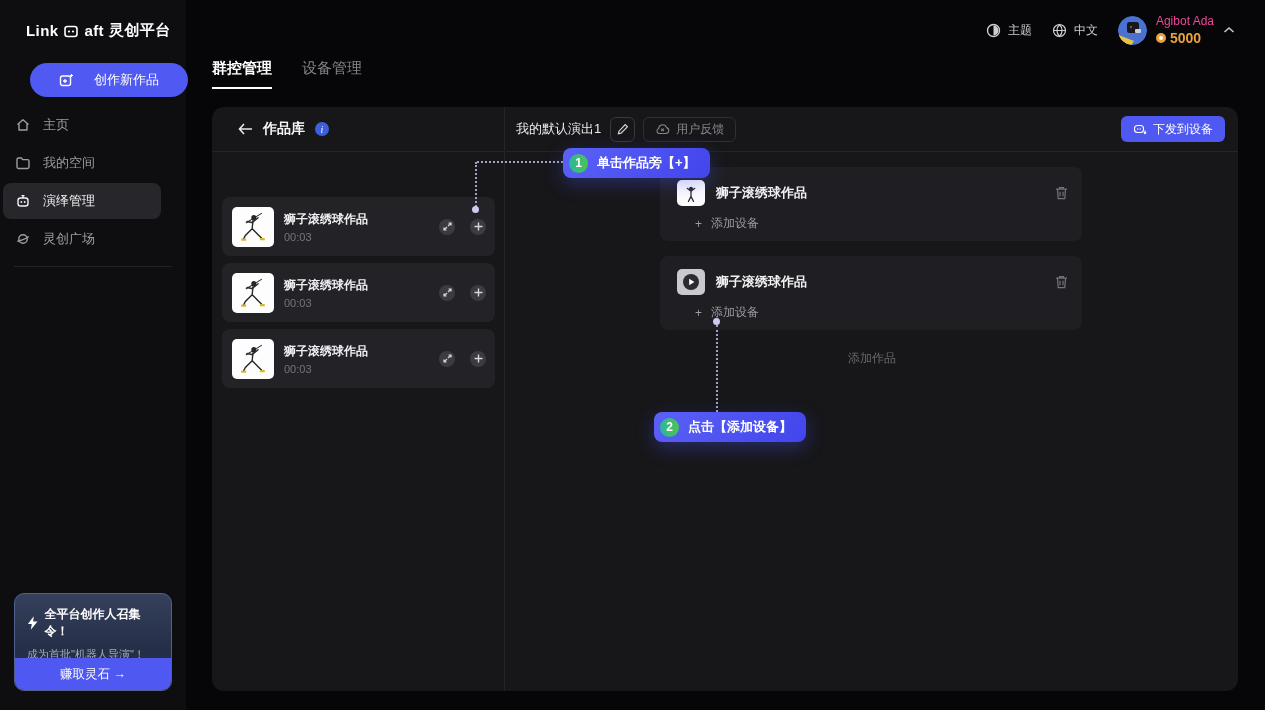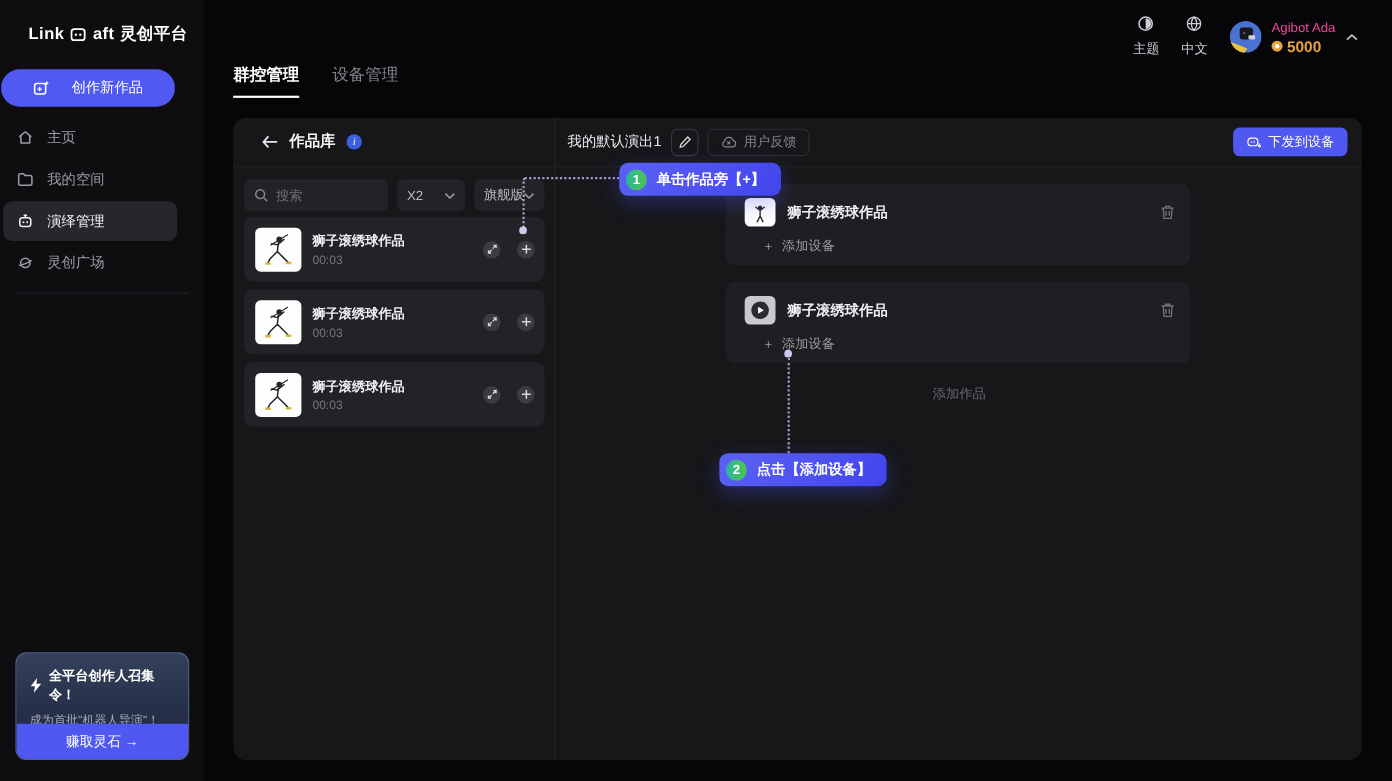--- a/index.html
+++ b/index.html
@@ -4,42 +4,42 @@
 <style>
   * { margin:0; padding:0; box-sizing:border-box; font-family:"Liberation Sans","DejaVu Sans",sans-serif; }
   html,body { background:#050507; }
   .stage { position:relative; width:1265px; height:710px; background:#060608; overflow:hidden; }
 
   
   .sidebar { position:absolute; left:0; top:0; width:186px; height:710px; background:#0e0e11; }
   .logo { position:absolute; left:26px; top:21px; display:flex; align-items:center; gap:5px; color:#fff;
           font-size:15px; font-weight:700; letter-spacing:.4px; }
   .logo .glyph { display:flex; align-items:center; }
-  .create-btn { position:absolute; left:1px; top:63px; width:158px; height:34px; border-radius:17px;
+  .create-btn { position:absolute; left:30px; top:63px; width:158px; height:34px; border-radius:17px;
           background:#5059f2; color:#fff; font-size:13px; display:flex; align-items:center; justify-content:center;
           gap:20px; cursor:pointer; }
   .nav { position:absolute; left:3px; top:107px; width:158px; }
   .nav-item { height:36px; display:flex; align-items:center; gap:12px; padding:0 12px; color:#9c9ca3;
           font-size:13px; border-radius:8px; margin-bottom:2px; cursor:pointer; }
   .nav-item.active { background:#27272b; color:#f2f2f4; }
   .nav-item svg { flex:0 0 auto; }
   .nav-divider { position:absolute; left:14px; width:158px; top:266px; height:1px; background:#222227; }
   .nav2 { position:absolute; left:14px; top:276px; width:158px; }
   .nav2 .nav-item { margin-bottom:1px; }
 
   .promo { position:absolute; left:14px; top:593px; width:158px; height:98px; border-radius:10px;
           border:1px solid #50608f; background:linear-gradient(180deg,#35405c 0%,#242e47 60%,#283252 100%); overflow:hidden; }
   .promo-title { display:flex; align-items:center; gap:6px; padding:12px 12px 0 12px; color:#fff; font-size:12px; font-weight:700; }
   .promo-sub { padding:7px 12px 0 12px; color:#a9adbb; font-size:11px; }
   .promo-btn { position:absolute; left:0; right:0; bottom:0; height:32px; background:#4f58f0; color:#fff;
           font-size:12.5px; display:flex; align-items:center; justify-content:center; gap:6px; cursor:pointer; }
 
   
   .topbar { position:absolute; top:14px; right:30px; display:flex; align-items:center; gap:20px; }
-  .tb-group { display:flex; align-items:center; gap:7px; color:#cdcdd2; font-size:12px; cursor:pointer;flex-direction:column; }
+  .tb-group { display:flex; align-items:center; gap:7px; color:#cdcdd2; font-size:12px; cursor:pointer; }
   .avatar-wrap { display:flex; align-items:center; gap:9px; cursor:pointer; }
   .avatar { width:29px; height:29px; border-radius:50%; overflow:hidden; }
   .user-name { color:#ec4899; font-size:12px; line-height:14px;text-align:center; }
   .credits { display:flex; align-items:center; gap:4px; color:#e8a33d; font-size:14px; font-weight:700; margin-top:2px; }
   .coin { width:10px; height:10px; border-radius:50%; background:#e8a33d; position:relative; }
   .coin::after { content:""; position:absolute; left:3px; top:3px; width:4px; height:4px; border-radius:50%; background:#fff; }
   .collapse { color:#c5c5ca; cursor:pointer; display:flex; }
 
   
   .tabs { position:absolute; left:212px; top:59px; display:flex; gap:30px; }
@@ -244,41 +244,20 @@
       <div class="lib-header">
         <span class="back-btn">
           <svg width="15" height="12" viewBox="0 0 15 12" fill="none" stroke="currentColor" stroke-width="1.6">
               <path d="M6 1 1.5 6 6 11M1.8 6H14"></path>
             </svg>
         </span>
         <span class="lib-title">作品库</span>
         <span class="info-dot">i</span>
       </div>
 
-      <div class="lib-toolbar">
-        <div class="search-box">
-          <svg width="13" height="13" viewBox="0 0 13 13" fill="none" stroke="#85858c" stroke-width="1.4">
-              <circle cx="5.5" cy="5.5" r="4"></circle>
-              <path d="M8.6 8.6 12 12"></path>
-            </svg>
-          <input type="text" placeholder="搜索" style="">
-        </div>
-        <div class="chip-select sel-speed">
-          <span>X2</span>
-          <svg width="10" height="6" viewBox="0 0 10 6" fill="none" stroke="#9a9aa1" stroke-width="1.4">
-              <path d="M1 1l4 4 4-4"></path>
-            </svg>
-        </div>
-        <div class="chip-select sel-edition">
-          <span>旗舰版</span>
-          <svg width="10" height="6" viewBox="0 0 10 6" fill="none" stroke="#9a9aa1" stroke-width="1.4">
-              <path d="M1 1l4 4 4-4"></path>
-            </svg>
-        </div>
-      </div>
 
       <div class="lib-cards">
 
         <div class="work-card">
           <span class="thumb">
             <svg width="36" height="34" viewBox="0 0 42 40" fill="none" stroke="#26262b" stroke-width="1.6" stroke-linecap="round">
                 <circle cx="22" cy="9" r="3" fill="#26262b" stroke="none"></circle>
                 <path d="M13 15 31 4" stroke-width="1.2"></path>
                 <path d="M21 12.5 20 22M21 14l6-5M21 15l-7-1.5M20 22l-8 8-2 4M20 22l7 7 4 4"></path>
                 <rect x="7" y="33.6" width="6" height="2.6" rx="1" fill="#d8b431" stroke="none"></rect>

